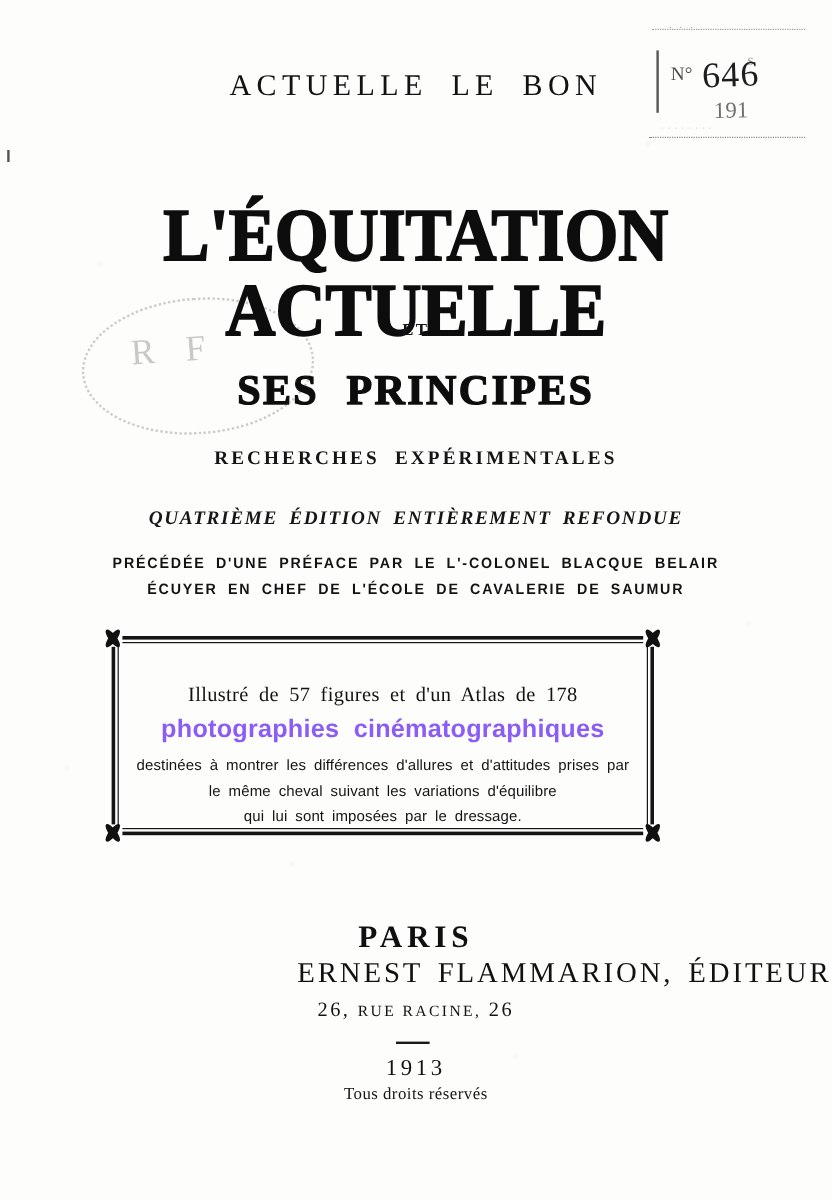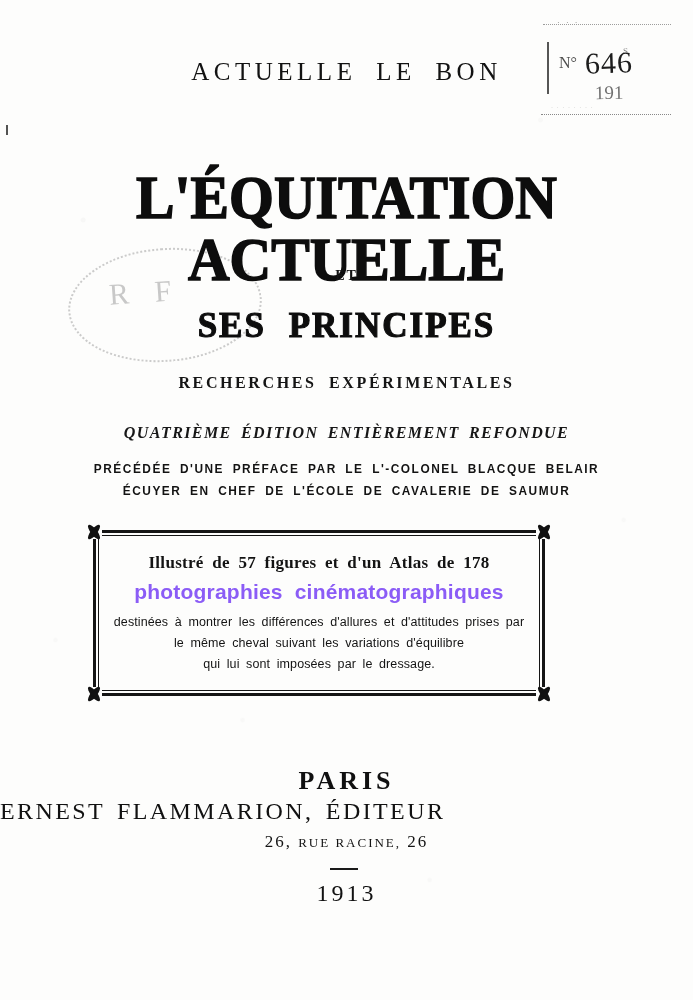--- a/index.html
+++ b/index.html
@@ -263,23 +263,22 @@
     position: absolute;
     top: 26px; left: 26px; right: 26px; bottom: 26px;
     text-align: center;
     color: #121212;
   }
   .orn-line1 {
     font-family: "Liberation Serif", serif;
     font-size: 17px;
     letter-spacing: 0.3px;
     word-spacing: 4px;
-    margin-top: 4px;
+    margin-top: 20px;
     color: #131313;
-    font-weight: bold;
   }
   .orn-line2 {
     font-family: "Liberation Sans", sans-serif;
     font-weight: bold;
     font-size: 21px;
     letter-spacing: 0.2px;
     word-spacing: 6px;
     margin-top: 7px;
     color: #8b5cf6;
   }
@@ -304,21 +303,21 @@
     font-weight: bold;
     font-size: 26px;
     letter-spacing: 4px;
     color: #101010;
   }
   .publisher {
     position: absolute;
     top: 798px;
     left: 0;
     width: 693px;
-    text-align: left;
+    text-align: right;
     font-family: "Liberation Serif", serif;
     font-size: 24px;
     letter-spacing: 2.4px;
     word-spacing: 4px;
     color: #111;
   }
   .address {
     position: absolute;
     top: 832px;
     left: 0;
@@ -341,21 +340,21 @@
     height: 2px;
     background: #1a1a1a;
   }
   .year-line {
     position: absolute;
     top: 880px;
     left: 0;
     width: 693px;
     text-align: center;
     font-family: "Liberation Serif", serif;
-    font-size: 24px;
+    font-size: 19px;
     letter-spacing: 3px;
     color: #121212;
   }
   .rights {
     position: absolute;
     top: 905px;
     left: 0;
     width: 693px;
     text-align: center;
     font-family: "Liberation Serif", serif;
@@ -467,14 +466,15 @@
 
   <div class="paris">PARIS</div>
   <div class="publisher">ERNEST FLAMMARION, ÉDITEUR</div>
   <div class="address">
     <span>26,</span>
     <span class="small-caps">RUE RACINE,</span>
     <span>26</span>
   </div>
   <div class="divider-dash"></div>
   <div class="year-line">1913</div>
+  <div class="rights">Tous droits réservés</div>
 
 </div>
 
 </body></html>

